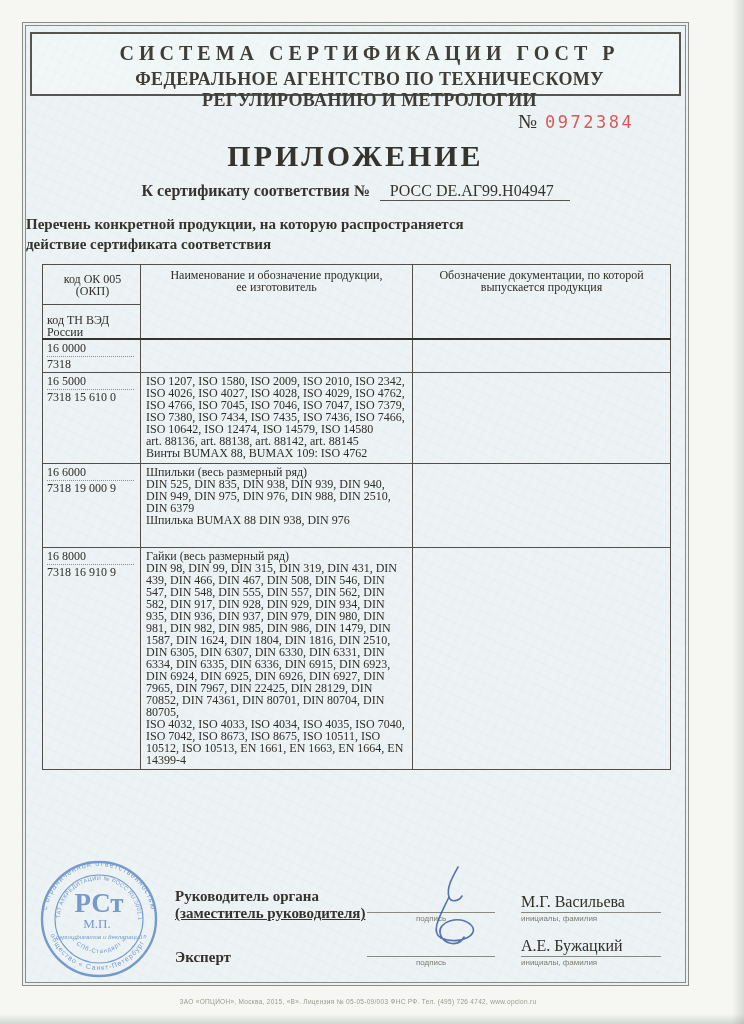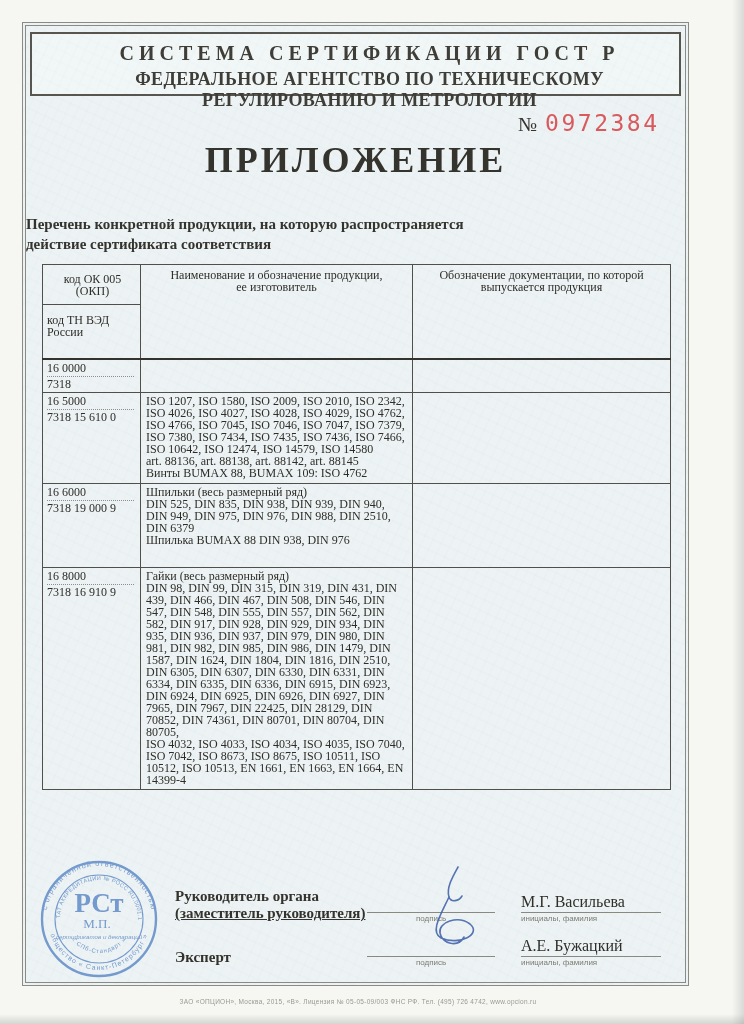--- a/index.html
+++ b/index.html
@@ -32,46 +32,46 @@
     background:rgba(250,252,250,.35);
     padding-left:28px;
   }
   .sys-title { margin-top:8px; font-size:20px; font-weight:bold; letter-spacing:5px; color:#3e3d37; }
   .agency-title { margin-top:4px; font-size:18px; font-weight:bold; letter-spacing:0.4px; color:#3e3d37; }
 
   .form-number { position:absolute; top:84px; left:492px; white-space:nowrap; }
   .form-number .num-sign { font-size:20px; color:#34332e; margin-right:8px; }
   .form-number .num-value {
     font-family:"DejaVu Sans Mono", monospace;
-    font-size:23px; letter-spacing:2.5px; color:#d9595d; font-weight:normal;
+    font-size:17px; letter-spacing:2.5px; color:#d9595d; font-weight:normal;
   }
 
   .page-title { position:absolute; top:113px; width:100%; text-align:center;
-    font-size:36px; font-weight:bold; letter-spacing:3px; color:#34332d; }
+    font-size:30px; font-weight:bold; letter-spacing:3px; color:#34332d; }
 
   .cert-line { position:absolute; top:156px; width:100%; text-align:center;
     font-size:16px; font-weight:bold; color:#34332d; }
   .cert-line .cert-no { font-weight:normal; border-bottom:1px solid #55544e;
     padding:0 16px 1px 10px; margin-left:6px; }
 
   .descr { position:absolute; top:188px; width:100%; text-align:left;
     font-size:15px; font-weight:bold; color:#34332d; line-height:1.35; white-space:pre-line; }
 
   
   table.products { position:absolute; left:16px; top:238px; width:628px;
     border-collapse:collapse; table-layout:fixed; }
   table.products col.c1 { width:98px; }
   table.products col.c2 { width:272px; }
   table.products col.c3 { width:258px; }
   table.products td { border:1.5px solid #514f49; vertical-align:top;
     font-size:12px; line-height:12px; color:#2e2d28; }
   thead td { font-size:13px; line-height:14px; }
   .hdr-c1 { padding:0; }
   .hdr-c1 .h-top { padding:8px 4px 7px 6px; border-bottom:1.5px solid #514f49; text-align:center; }
-  .hdr-c1 .h-bot { padding:9px 2px 20px 4px; text-align:left; }
+  .hdr-c1 .h-bot { padding:9px 2px 0 4px; text-align:left; }
   .hdr-mid, .hdr-right { text-align:center; vertical-align:middle; padding:4px 24px; }
   tbody tr td { border:1.5px solid #45443e; }
   tbody tr:first-child td { border-top:2.5px solid #33322d; }
   tbody td.code-cell { padding:2px 3px 2px 4px; }
   tbody td.prod-cell { padding:2px 4px 3px 5px; white-space:pre-line; }
   tbody td.docs-cell { padding:2px 4px; }
   .okp { display:block; border-bottom:1px dotted #8f8e88; padding-bottom:2px; margin-bottom:1px; width:97%; }
   .r1 { height:30px; } .r2 { height:91px; } .r3 { height:84px;margin-top:32px; } .r4 { height:222px; }
 
   
@@ -105,20 +105,24 @@
     <div class="sys-title">СИСТЕМА СЕРТИФИКАЦИИ ГОСТ Р</div>
     <div class="agency-title">ФЕДЕРАЛЬНОЕ АГЕНТСТВО ПО ТЕХНИЧЕСКОМУ РЕГУЛИРОВАНИЮ И МЕТРОЛОГИИ</div>
   </div>
 
   <div class="form-number">
     <span class="num-sign">№</span><span class="num-value">0972384</span>
   </div>
 
   <div class="page-title">ПРИЛОЖЕНИЕ</div>
 
+  <div class="cert-line">
+    <span>К сертификату соответствия №</span>
+    <span class="cert-no">РОСС DE.АГ99.Н04947</span>
+  </div>
 
   <div class="descr">Перечень конкретной продукции,  на которую распространяется
 действие сертификата соответствия</div>
 
   <table class="products">
     <colgroup>
         <col class="c1">
         <col class="c2">
         <col class="c3">
       </colgroup>

